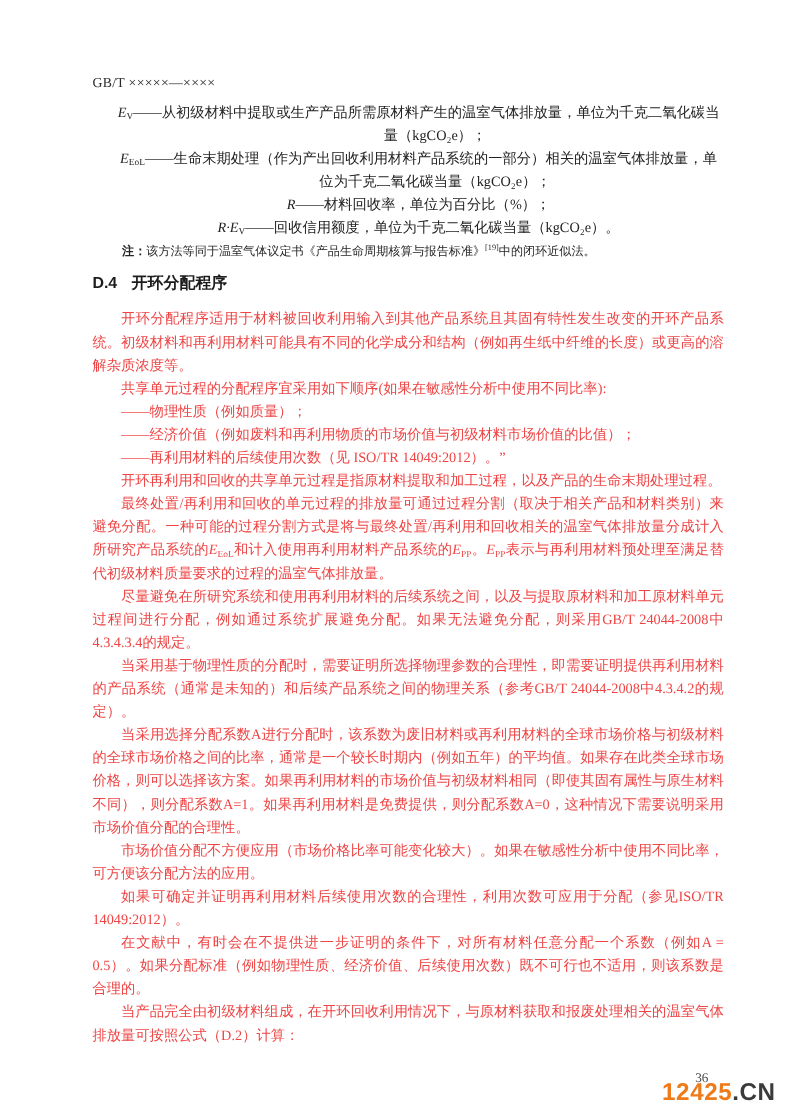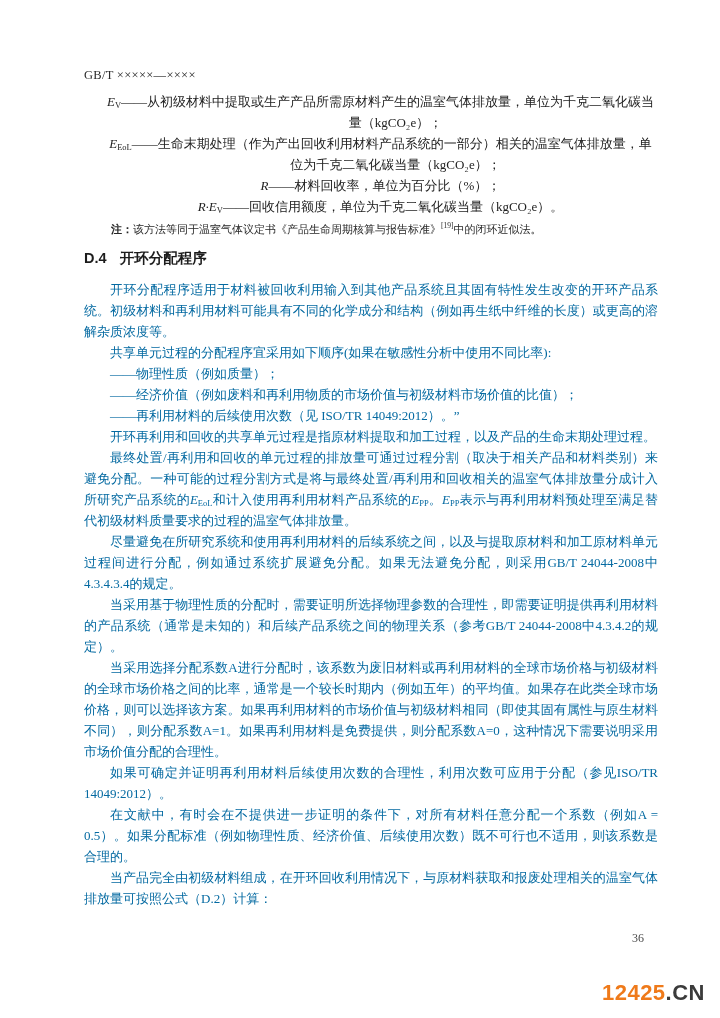--- a/index.html
+++ b/index.html
@@ -56,21 +56,21 @@
     margin: 12px 0 12px;
     line-height: 18px;
   }
   .hgap { display: inline-block; width: 0.9em; }
   .para {
     margin: 0;
     font-size: 13px;
     line-height: 21px;
     text-align: justify;
     text-indent: 2em;
-    color: #0369a1;
+    color: #ef4444;
   }
   .formula-row {
     margin-top: 5px;
     display: flex;
     align-items: flex-end;
     padding-left: 160px;
     font-size: 13px;
     line-height: 21px;
   }
   .formula { white-space: nowrap; }
@@ -124,20 +124,21 @@
     <p class="para">——物理性质（例如质量）；</p>
     <p class="para">——经济价值（例如废料和再利用物质的市场价值与初级材料市场价值的比值）；</p>
     <p class="para">——再利用材料的后续使用次数（见 ISO/TR 14049:2012）。”</p>
     <p class="para">开环再利用和回收的共享单元过程是指原材料提取和加工过程，以及产品的生命末期处理过程。</p>
 
     <p class="para"><span>最终处置/再利用和回收的单元过程的排放量可通过过程分割（取决于相关产品和材料类别）来避免分配。一种可能的过程分割方式是将与最终处置/再利用和回收相关的温室气体排放量分成计入所研究产品系统的</span><span class="var">E</span><sub class="var-sub">EoL</sub><span>和计入使用再利用材料产品系统的</span><span class="var">E</span><sub class="var-sub">PP</sub><span>。</span><span class="var">E</span><sub class="var-sub">PP</sub><span>表示与再利用材料预处理至满足替代初级材料质量要求的过程的温室气体排放量。</span></p>
 
     <p class="para">尽量避免在所研究系统和使用再利用材料的后续系统之间，以及与提取原材料和加工原材料单元过程间进行分配，例如通过系统扩展避免分配。如果无法避免分配，则采用GB/T 24044-2008中4.3.4.3.4的规定。</p>
     <p class="para">当采用基于物理性质的分配时，需要证明所选择物理参数的合理性，即需要证明提供再利用材料的产品系统（通常是未知的）和后续产品系统之间的物理关系（参考GB/T 24044-2008中4.3.4.2的规定）。</p>
     <p class="para">当采用选择分配系数A进行分配时，该系数为废旧材料或再利用材料的全球市场价格与初级材料的全球市场价格之间的比率，通常是一个较长时期内（例如五年）的平均值。如果存在此类全球市场价格，则可以选择该方案。如果再利用材料的市场价值与初级材料相同（即使其固有属性与原生材料不同），则分配系数A=1。如果再利用材料是免费提供，则分配系数A=0，这种情况下需要说明采用市场价值分配的合理性。</p>
+    <p class="para">市场价值分配不方便应用（市场价格比率可能变化较大）。如果在敏感性分析中使用不同比率，可方便该分配方法的应用。</p>
     <p class="para">如果可确定并证明再利用材料后续使用次数的合理性，利用次数可应用于分配（参见ISO/TR 14049:2012）。</p>
     <p class="para">在文献中，有时会在不提供进一步证明的条件下，对所有材料任意分配一个系数（例如A = 0.5）。如果分配标准（例如物理性质、经济价值、后续使用次数）既不可行也不适用，则该系数是合理的。</p>
     <p class="para">当产品完全由初级材料组成，在开环回收利用情况下，与原材料获取和报废处理相关的温室气体排放量可按照公式（D.2）计算：</p>
 
 
     <div class="page-number">36</div>
   </div>
 
   <div class="watermark"><span class="wm-num">12425</span><span class="wm-suffix">.CN</span></div>
 </div>

